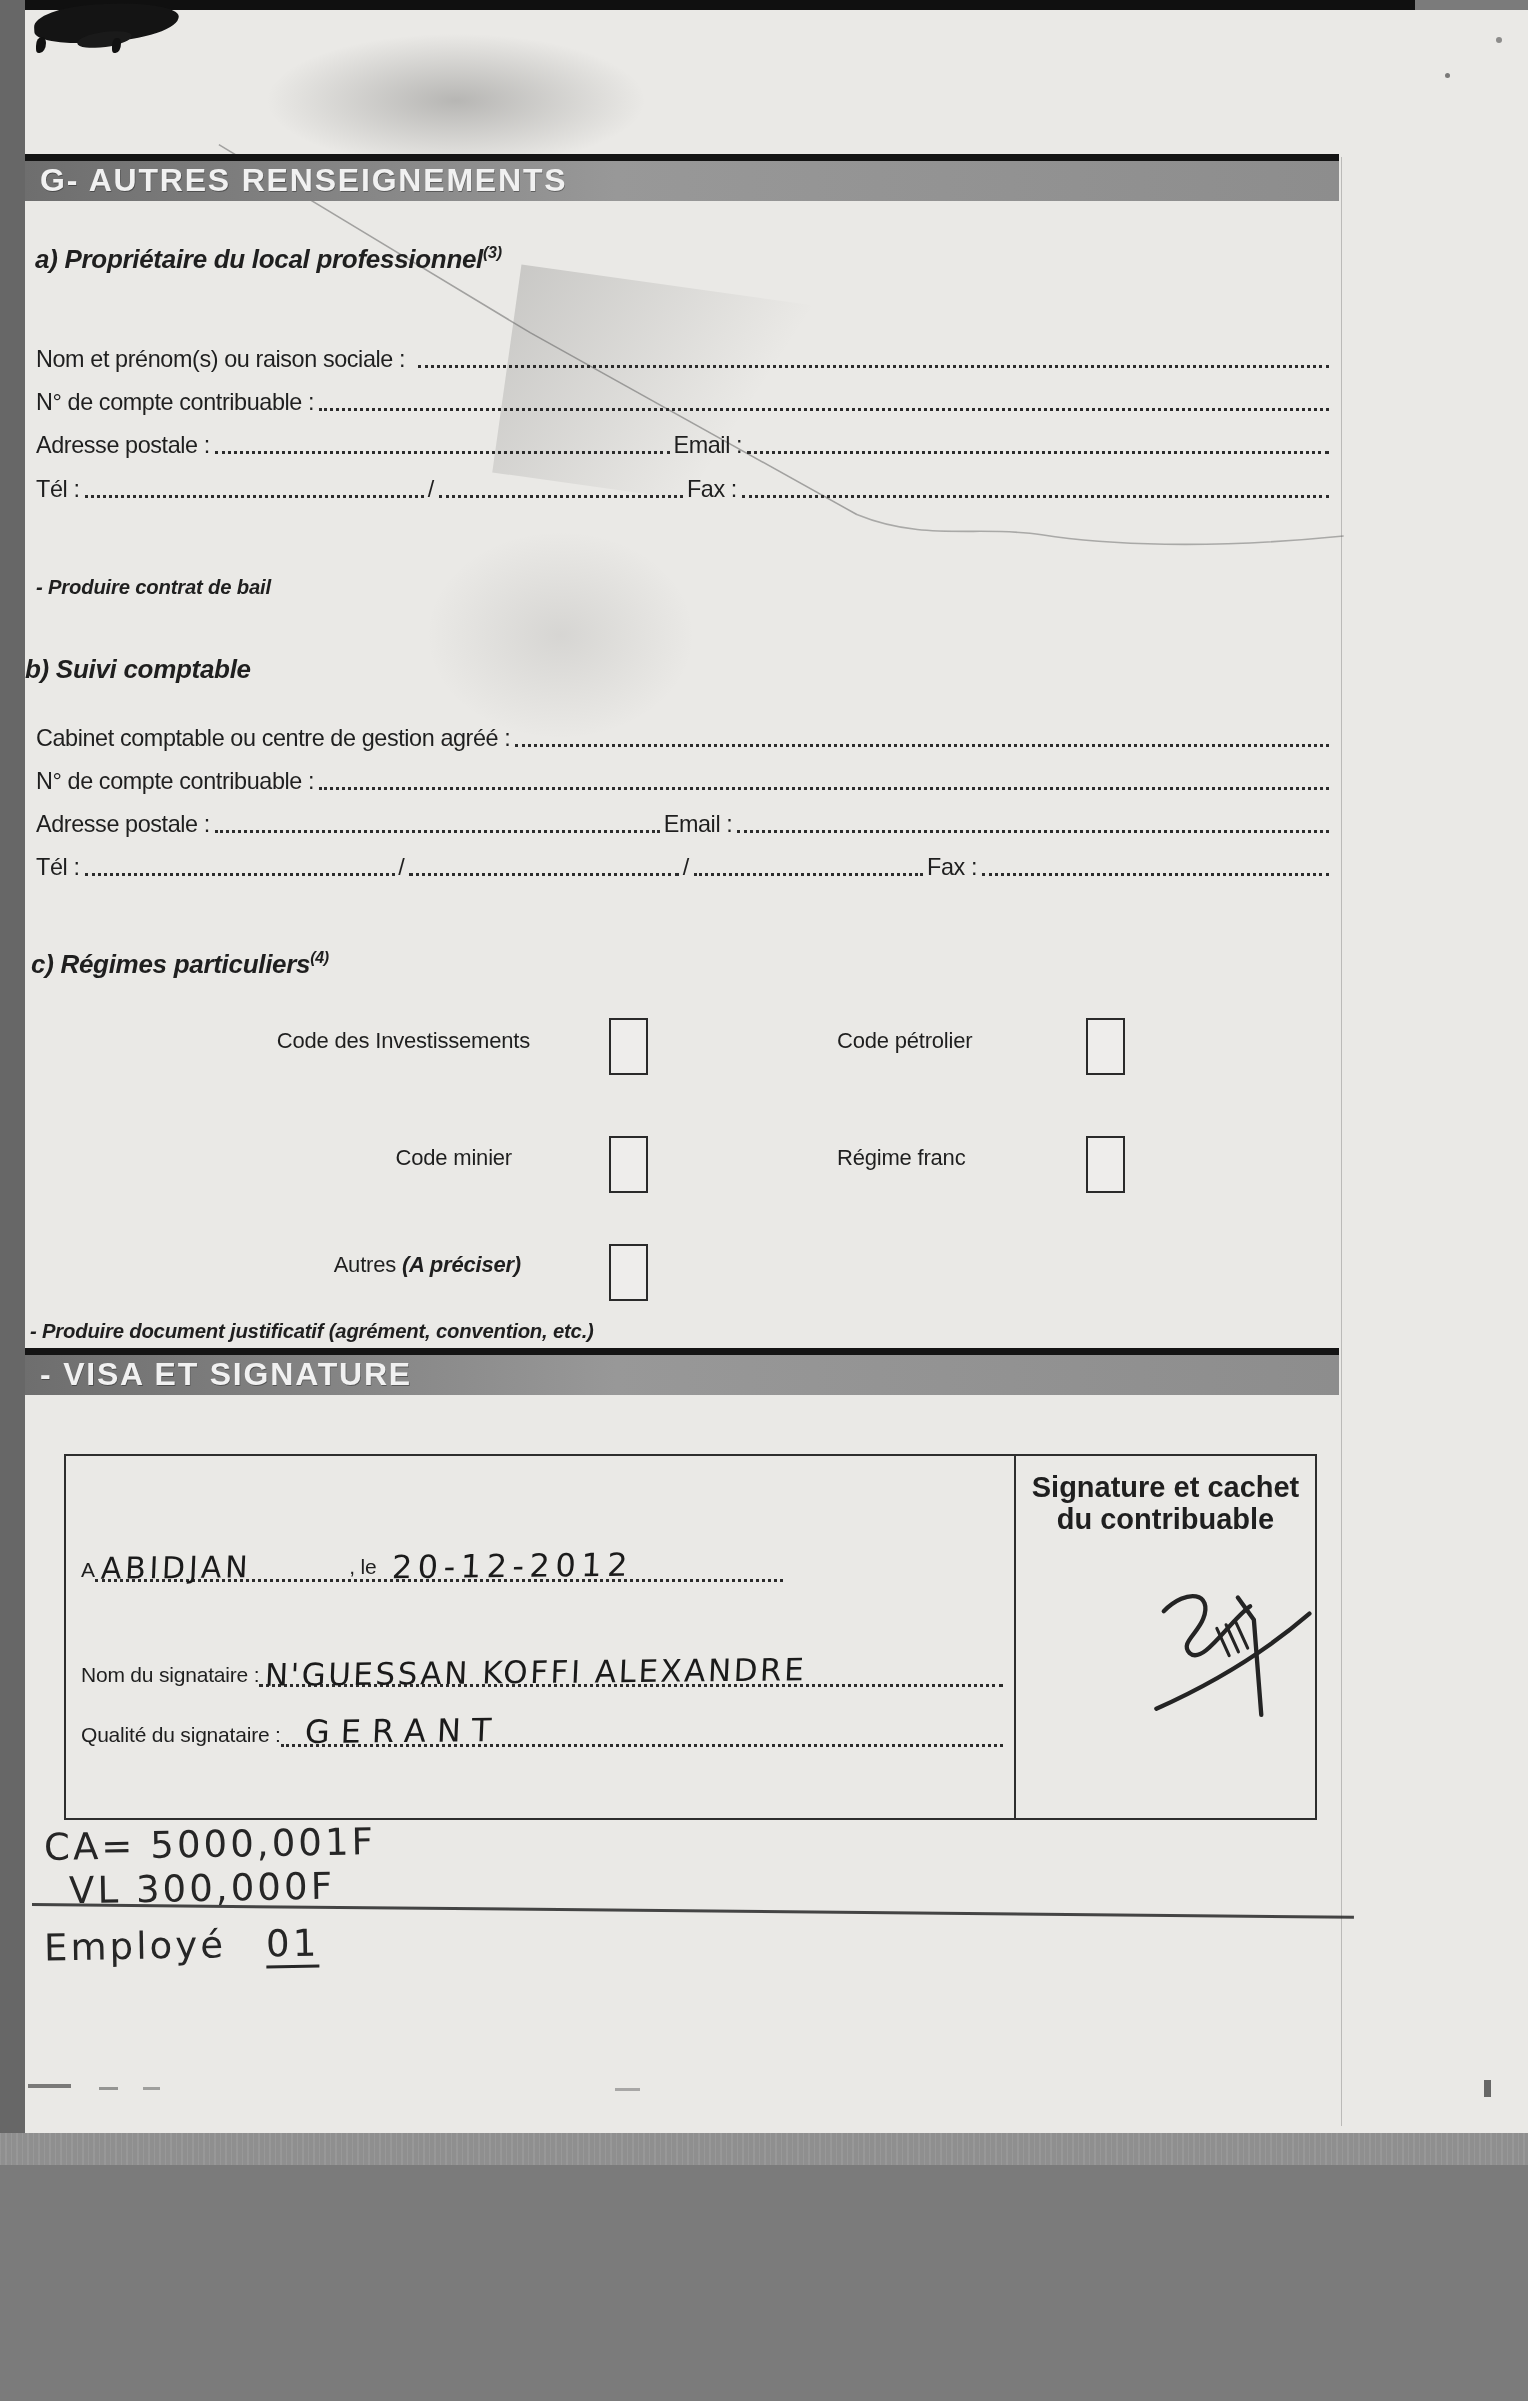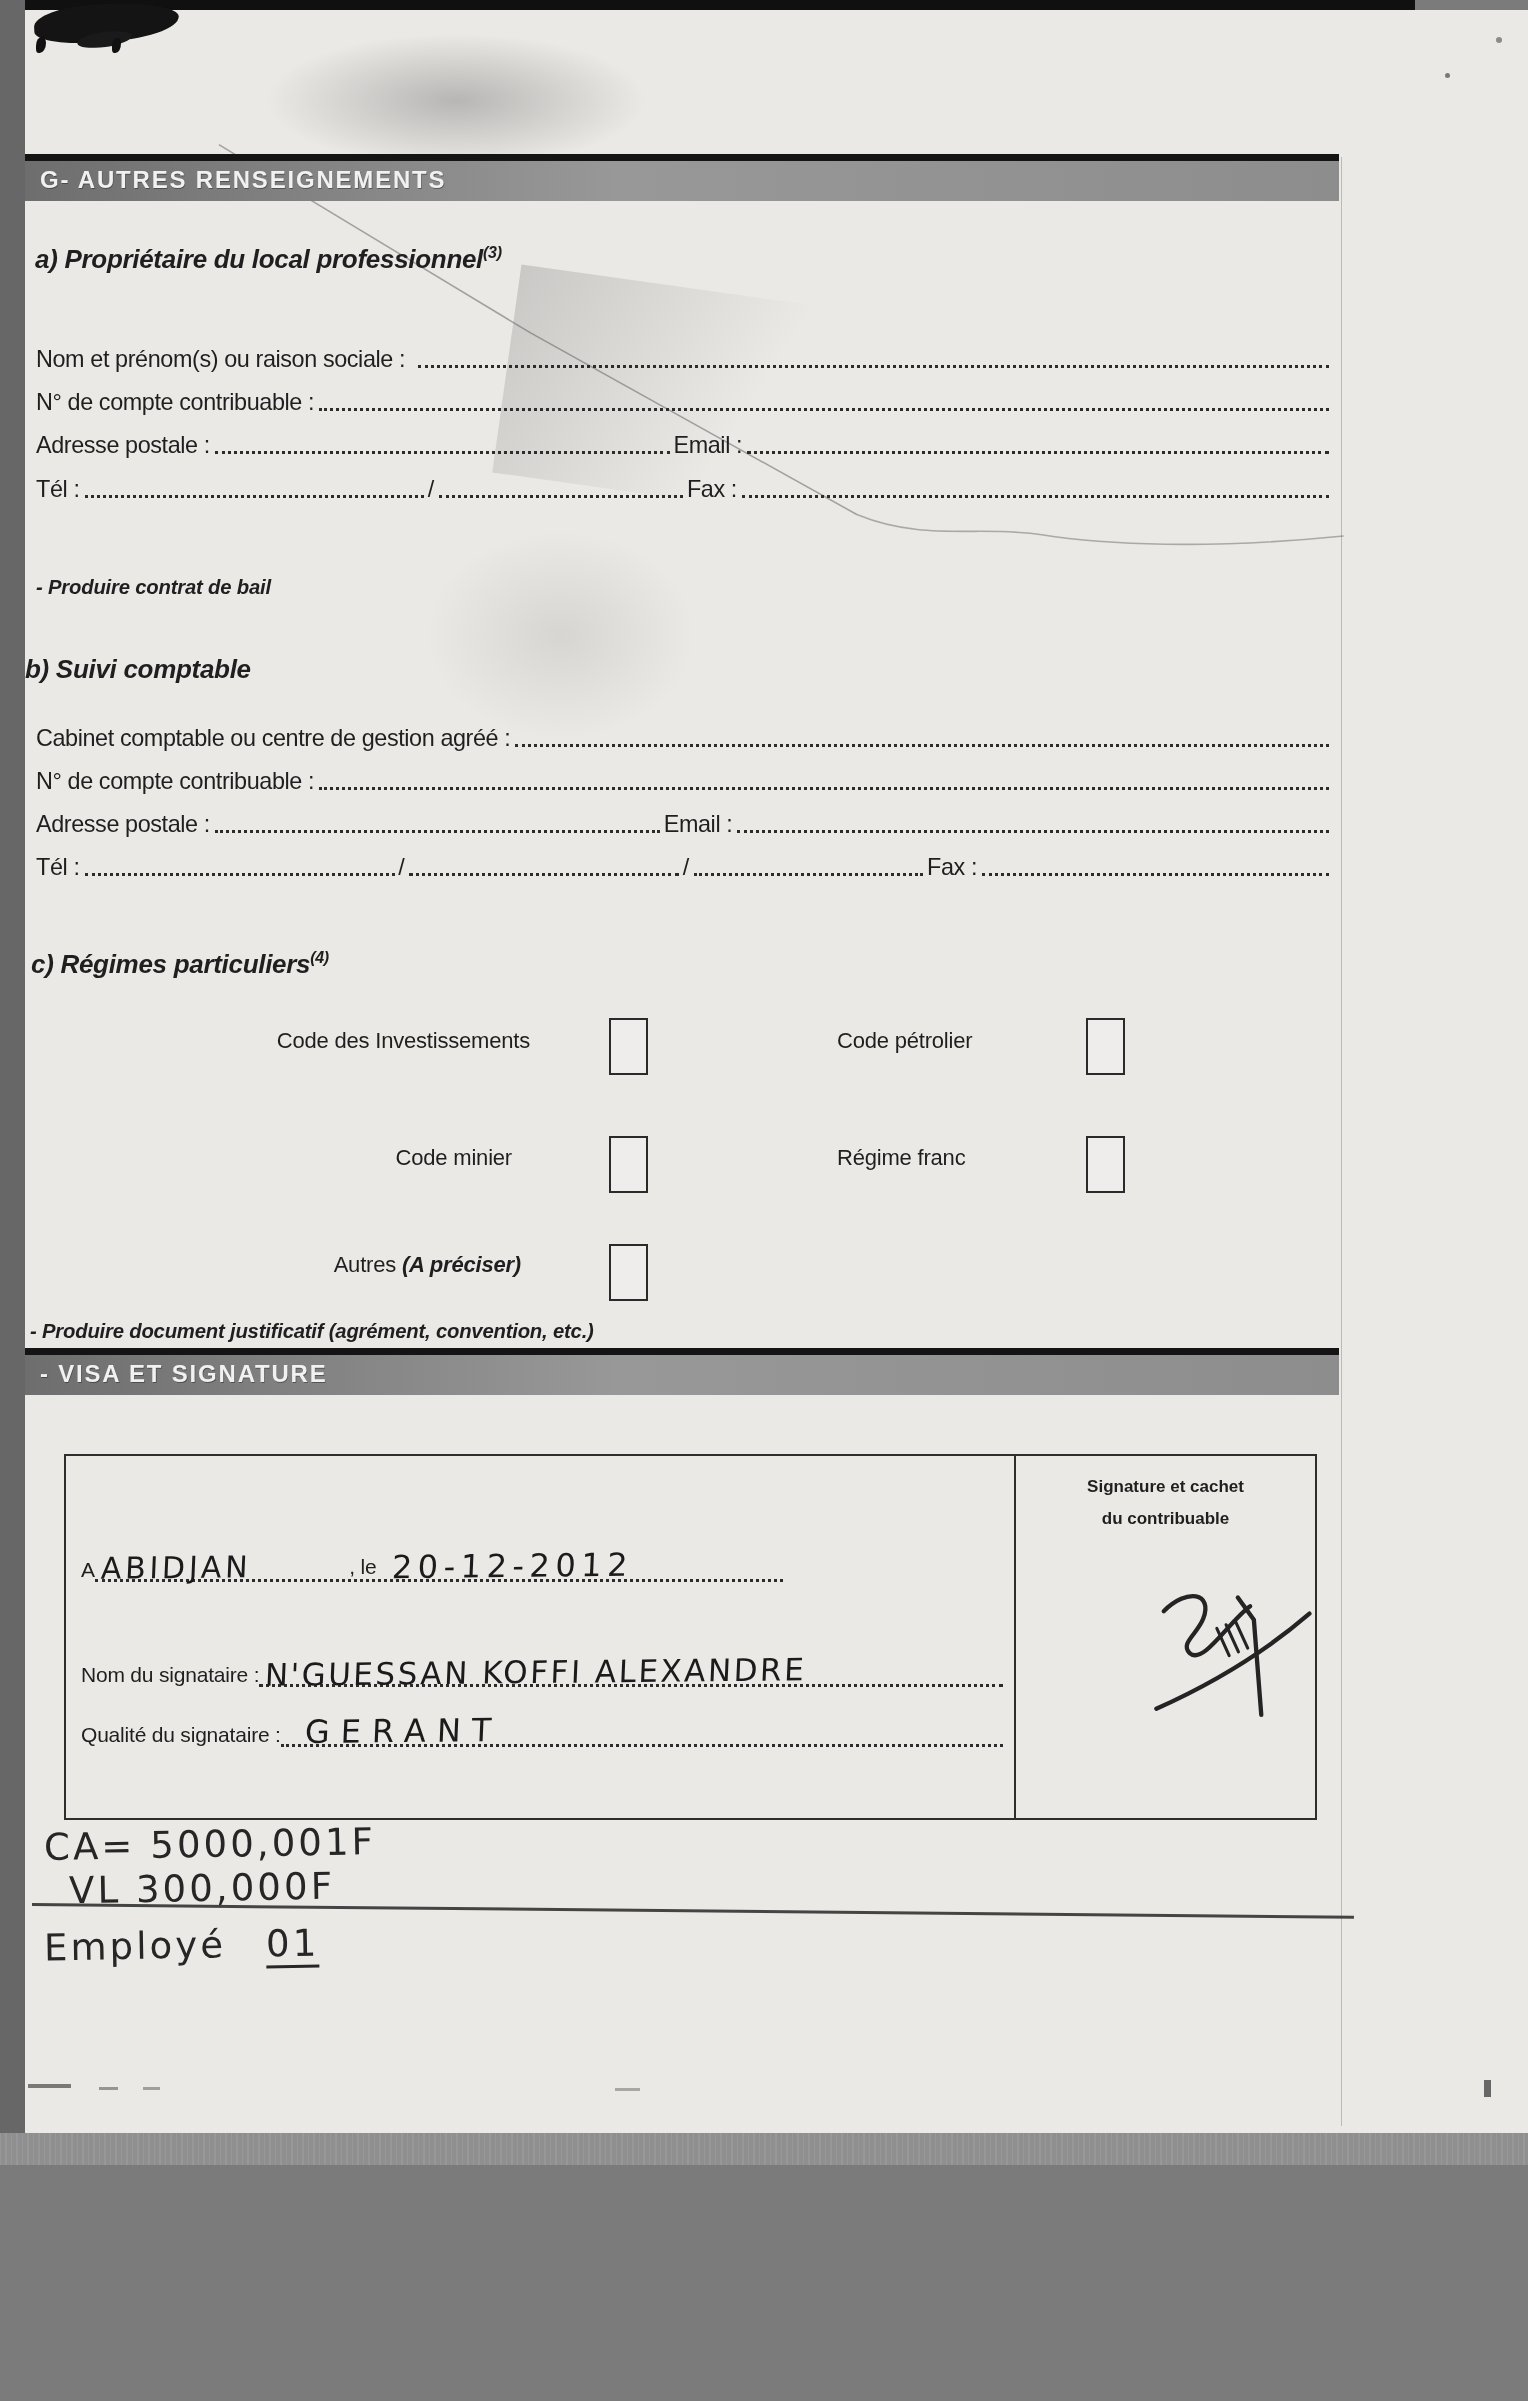--- a/index.html
+++ b/index.html
@@ -22,39 +22,39 @@
         background:radial-gradient(ellipse at center,rgba(30,30,30,.25),rgba(30,30,30,0) 68%);}
   .smudge2{position:absolute;left:505px;top:290px;width:382px;height:210px;
         background:linear-gradient(115deg,rgba(40,40,40,.17),rgba(40,40,40,0) 62%);transform:rotate(8deg);}
   .smudge3{position:absolute;left:425px;top:530px;width:271px;height:210px;
         background:radial-gradient(ellipse at center,rgba(40,40,40,.10),rgba(40,40,40,0) 70%);}
   .fold{position:absolute;left:1341px;top:157px;width:1.2px;height:1969px;background:rgba(80,80,80,.30);}
   .mark{position:absolute;background:#2f2f2f;}
   
   .bar{position:absolute;left:25px;width:1314px;height:47px;box-sizing:border-box;
        border-top:7.4px solid #141414;background:linear-gradient(90deg,#6e6e6e,#989898 45%,#8d8d8d);
-       color:#f1f1f1;font-weight:bold;font-size:24px;letter-spacing:1.8px;line-height:38px;padding-left:15px;
+       color:#f1f1f1;font-weight:bold;font-size:32px;letter-spacing:1.8px;line-height:38px;padding-left:15px;
        text-shadow:0.6px 0.6px 0 rgba(0,0,0,.35);}
   
   .sec-title{position:absolute;font-size:26px;font-weight:bold;font-style:italic;letter-spacing:-0.3px;}
   .fnote{font-size:16px;vertical-align:super;font-style:italic;}
   .note{position:absolute;font-weight:bold;font-style:italic;font-size:20.3px;letter-spacing:-0.2px;}
   
   .frow{position:absolute;left:36px;width:1297px;height:33px;display:flex;align-items:flex-end;}
   .frow .lbl{font-size:23.4px;white-space:nowrap;letter-spacing:-0.4px;}
   .dots{border-bottom:3.1px dotted #2c2c2c;height:0;margin:0 3.7px 5.5px 5px;}
   
   .cb-label{position:absolute;font-size:22px;letter-spacing:-0.2px;}
   .cb-label .suffix{font-weight:bold;font-style:italic;}
   .cb{position:absolute;width:35px;height:53px;border:2.5px solid #2a2a2a;background:rgba(255,255,255,.20);}
   
   .vtable{position:absolute;left:64px;top:1454px;width:1253px;height:366px;border:2.5px solid #2e2e2e;box-sizing:border-box;}
   .vdivider{position:absolute;left:948px;top:0;width:1.8px;height:100%;background:#2e2e2e;}
   .decl-title{position:absolute;left:0;top:15px;width:948px;text-align:center;font-weight:bold;font-size:21.6px;}
-  .sig-title{position:absolute;left:950px;top:15px;width:299px;text-align:center;font-weight:bold;font-size:17px;line-height:32px;}
+  .sig-title{position:absolute;left:950px;top:15px;width:299px;text-align:center;font-weight:bold;font-size:29px;line-height:32px;}
   .tbl-row{position:absolute;left:15px;display:flex;align-items:flex-end;font-size:21px;}
   .tbl-row .plbl{white-space:nowrap;letter-spacing:-0.2px;}
   .uline{flex:1;display:flex;align-items:flex-end;border-bottom:3.1px dotted #2c2c2c;padding:0 0 0 6.2px;}
   .hand{font-family:"DejaVu Sans",sans-serif;color:#1b1b1b;display:inline-block;
         transform:skewX(-3deg) rotate(-0.6deg);margin-bottom:-5.5px;white-space:nowrap;}
   .hand-place{font-size:30px;letter-spacing:3.7px;}
   .hand-date{font-size:32px;letter-spacing:5.5px;margin-left:16px;}
   .hand-name{font-size:31px;letter-spacing:2.5px;}
   .hand-qual{font-size:32px;letter-spacing:11px;margin-left:18.5px;}
   

